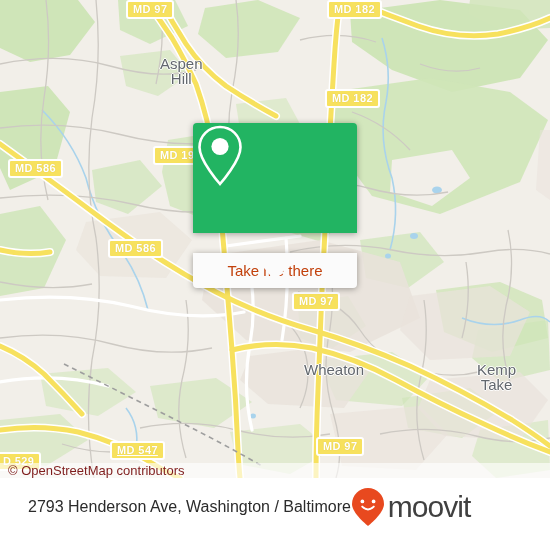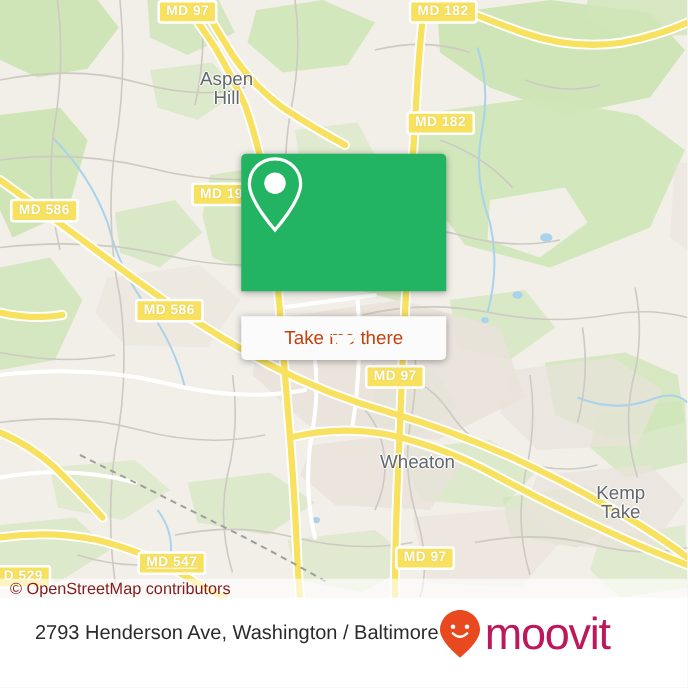--- a/index.html
+++ b/index.html
@@ -97,21 +97,21 @@
   .footer-inner{
     position:absolute;left:0;top:0;width:486px;height:72px;
     display:flex;align-items:center;justify-content:space-between;
     padding:0 18px 14px 28px;box-sizing:border-box;
   }
   .addr{
     font-size:16px;color:#2b2b2b;white-space:nowrap;
   }
   .brand{display:flex;align-items:center;gap:3px;}
   .brand-word{
-    font-size:36px;color:#be185d;letter-spacing:-1px;
+    font-size:30px;color:#404040;letter-spacing:-1px;
     font-weight:normal;line-height:30px;
   }
 </style>
 </head>
 <body>
 
 <div id="root">
 
   <div class="map">
     <svg width="550" height="478" viewBox="0 0 550 478">
@@ -272,21 +272,21 @@
         <span>D 529</span>
       </div>
 
     <div class="place two-line" style="left:160px;top:56px;">
       <div>Aspen</div>
       <div>Hill</div>
     </div>
     <div class="place" style="left:264px;top:362px;margin-left:40px;">
       <div>Wheaton</div>
     </div>
-    <div class="place two-line" style="left:477px;top:362px;margin-top:25px;">
+    <div class="place two-line" style="left:477px;top:362px;">
       <div>Kemp</div>
       <div>Take</div>
     </div>
 
     <div class="popup">
       <div class="popup-body">
         <svg width="54" height="66" viewBox="0 0 54 66">
           <path d="M27,4 C15.5,4 6.5,13 6.5,24.2 C6.5,38 27,61 27,61 C27,61 47.5,38 47.5,24.2 C47.5,13 38.5,4 27,4 Z" fill="none" stroke="#ffffff" stroke-width="2.6"></path>
           <circle cx="27" cy="23.5" r="8.6" fill="#ffffff"></circle>
         </svg>

